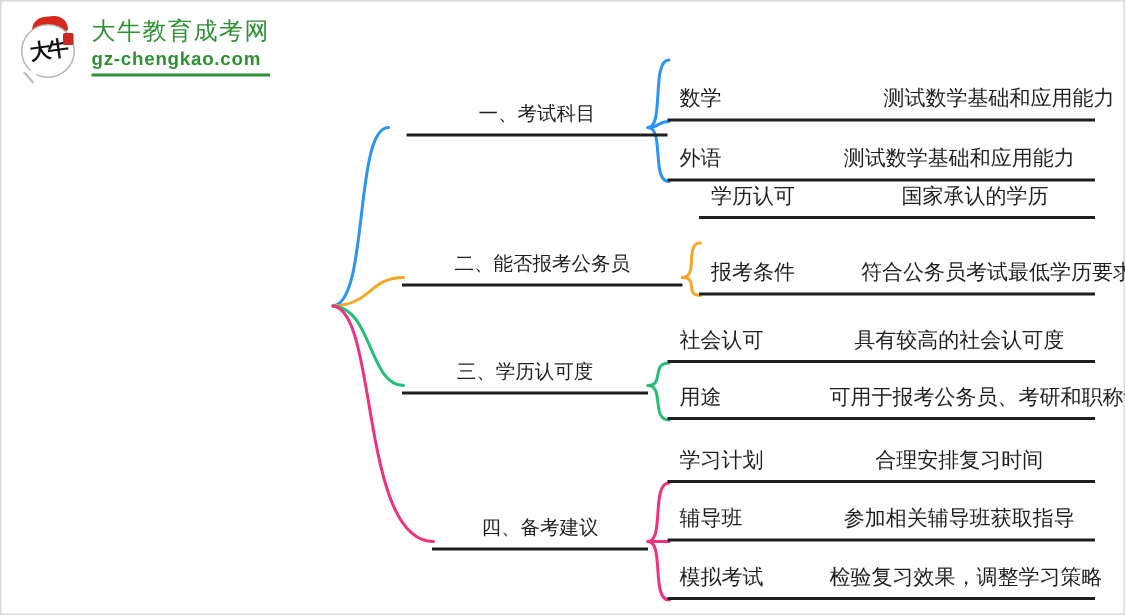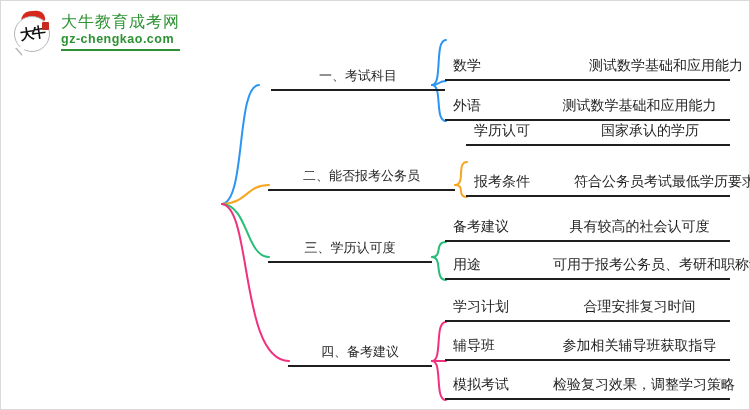--- a/index.html
+++ b/index.html
@@ -129,21 +129,21 @@
   </div>
   <div class="row b-orange" style="left:466px;top:171px;width:264px;">
     <span class="k">报考条件</span>
     <span class="d">符合公务员考试最低学历要求</span>
   </div>
 
   <div class="node b-green" style="left:268px;top:231px;width:164px;">
     <span>三、学历认可度</span>
   </div>
   <div class="row b-green" style="left:445px;top:216px;width:285px;">
-    <span class="k">备考建议</span>
+    <span class="k">社会认可</span>
     <span class="d">具有较高的社会认可度</span>
   </div>
   <div class="row b-green" style="left:445px;top:254px;width:285px;">
     <span class="k">用途</span>
     <span class="d">可用于报考公务员、考研和职称评定</span>
   </div>
 
   <div class="node b-pink" style="left:288px;top:335px;width:144px;">
     <span>四、备考建议</span>
   </div>

